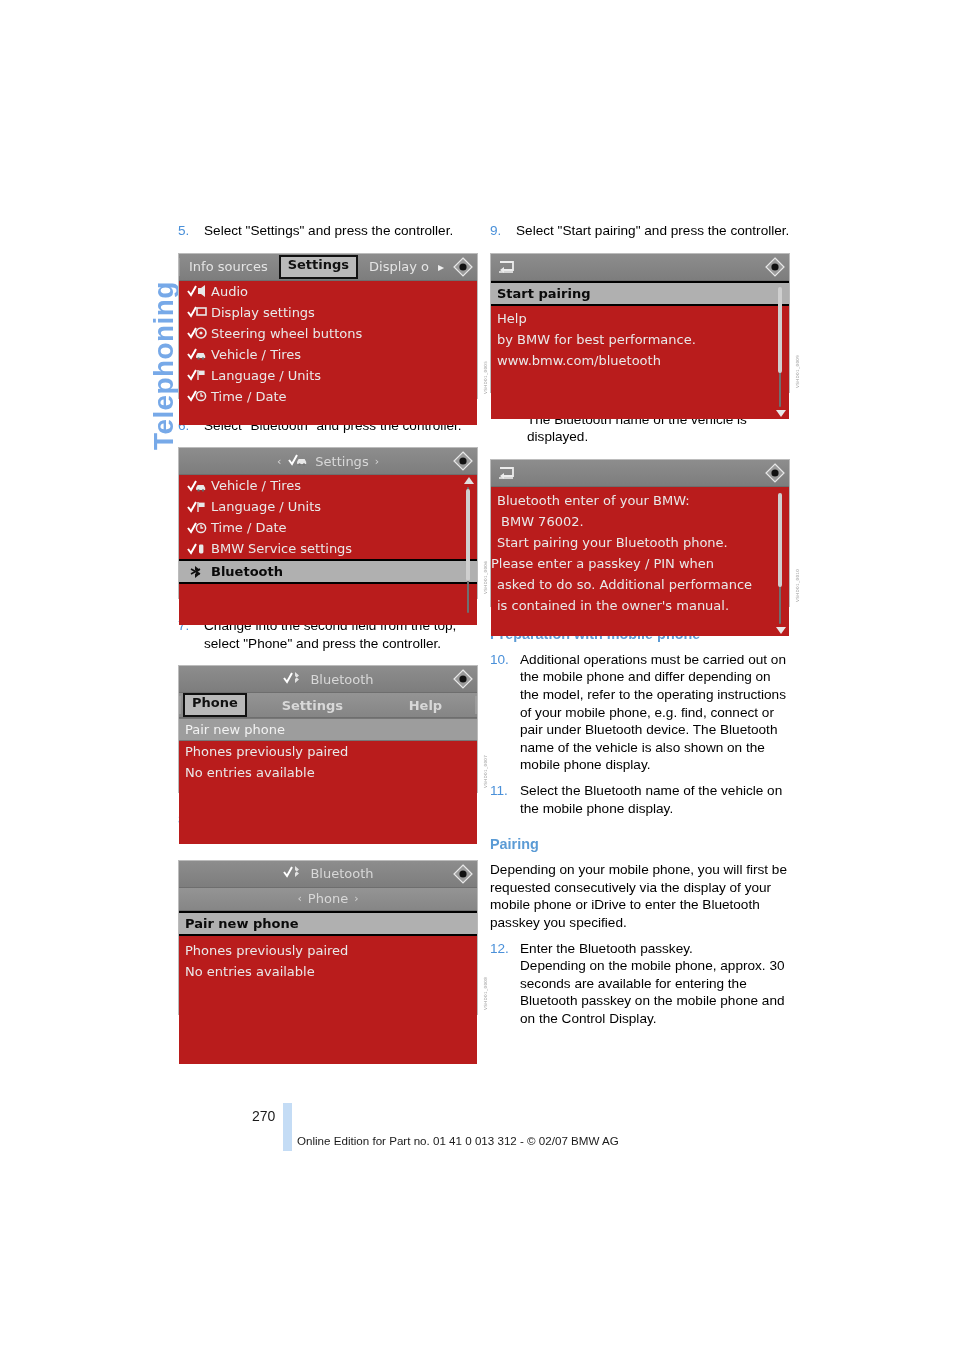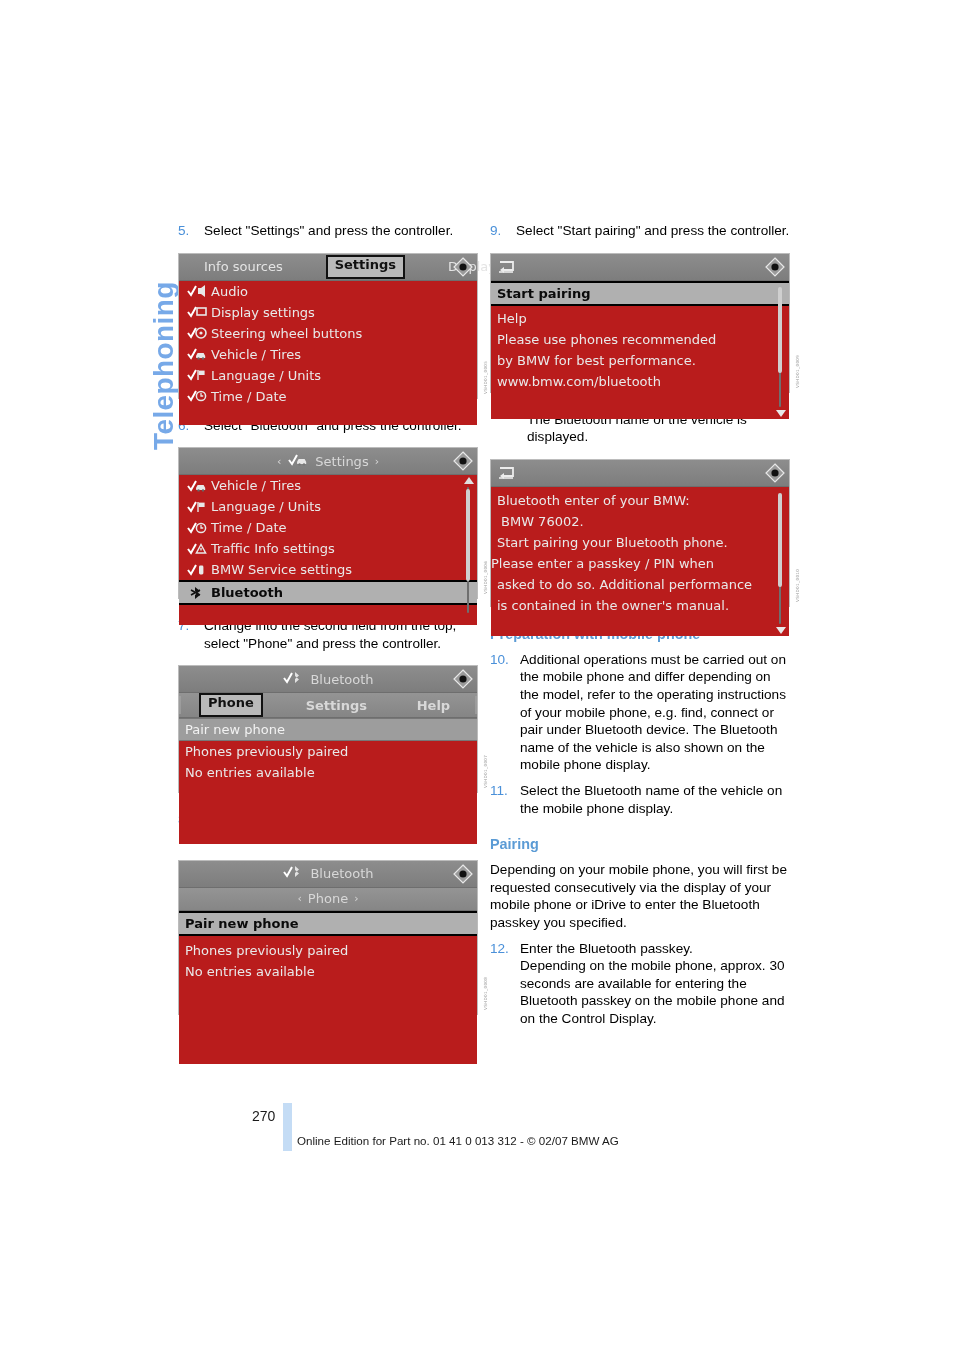--- a/index.html
+++ b/index.html
@@ -134,21 +134,21 @@
     align-items: center;
     color: #dedede;
     font-size: 13px;
   }
   .idrive-head.tabs { padding: 0; }
 
   .head-tab {
     height: 20px;
     line-height: 20px;
     padding: 0 7px;
-    margin: 0 18px;
+    margin: 0 2px;
     font-size: 13px;
     color: #e4e4e4;
     white-space: nowrap;
   }
   .head-tab.sel {
     background: #b9b9b9;
     color: #111;
     border: 2px solid #111;
     line-height: 16px;
     font-weight: bold;
@@ -443,30 +443,20 @@
                 <circle cx="14" cy="7" r="4.6" fill="none" stroke="#e8e8e8" stroke-width="1.5"></circle>
                 <path d="M14 4 v3 h2.2" stroke="#e8e8e8" stroke-width="1.3" fill="none"></path>
               </svg>
           </span>
           <span>Time / Date</span>
         </div>
         <div class="row">
           <span class="ico">
             <svg width="20" height="14" viewBox="0 0 20 14">
                 <path d="M1 7 L4 11 L9 2" stroke="#fff" stroke-width="2" fill="none"></path>
-                <path d="M14 2.5 L18.6 11 H9.4 z" fill="none" stroke="#e8e8e8" stroke-width="1.5"></path>
-                <path d="M14 6 v2.4" stroke="#e8e8e8" stroke-width="1.4"></path>
-              </svg>
-          </span>
-          <span>Traffic Info settings</span>
-        </div>
-        <div class="row">
-          <span class="ico">
-            <svg width="20" height="14" viewBox="0 0 20 14">
-                <path d="M1 7 L4 11 L9 2" stroke="#fff" stroke-width="2" fill="none"></path>
                 <rect x="12" y="2.5" width="4.4" height="9" rx="1.4" fill="#e8e8e8"></rect>
               </svg>
           </span>
           <span>BMW Service settings</span>
         </div>
         <div class="row sel">
           <span class="ico">
             <svg width="20" height="14" viewBox="0 0 20 14">
                 <path d="M8 1 L13 5 L8 9 V1 z M8 13 L13 9 L8 5 V13 z" fill="#111"></path>
                 <path d="M4 4 L13 9 M4 9 L13 4" stroke="#111" stroke-width="1.6"></path>
@@ -595,21 +585,20 @@
             <polygon points="10,1 19,10 10,19 1,10" fill="#9a9a9a" stroke="#e8e8e8" stroke-width="1.2"></polygon>
             <circle cx="10" cy="10" r="3.6" fill="#111"></circle>
           </svg>
         </div>
       </div>
       <div class="idrive-body">
         <div class="row sel" style="padding-left:6px;">
           <span>Start pairing</span>
         </div>
         <div class="textline" style="padding-left:6px;padding-top:2px;">Help</div>
-        <div class="textline" style="padding-left:6px;">Please use phones recommended</div>
         <div class="textline" style="padding-left:6px;">by BMW for best performance.</div>
         <div class="textline" style="padding-left:6px;">www.bmw.com/bluetooth</div>
         <div class="scroll">
           <div class="track"></div>
           <div class="thumb" style="top:4px;height:86px;"></div>
           <div class="arrow-dn"></div>
         </div>
       </div>
       <div class="code">VSHD01_0009</div>
     </div>

